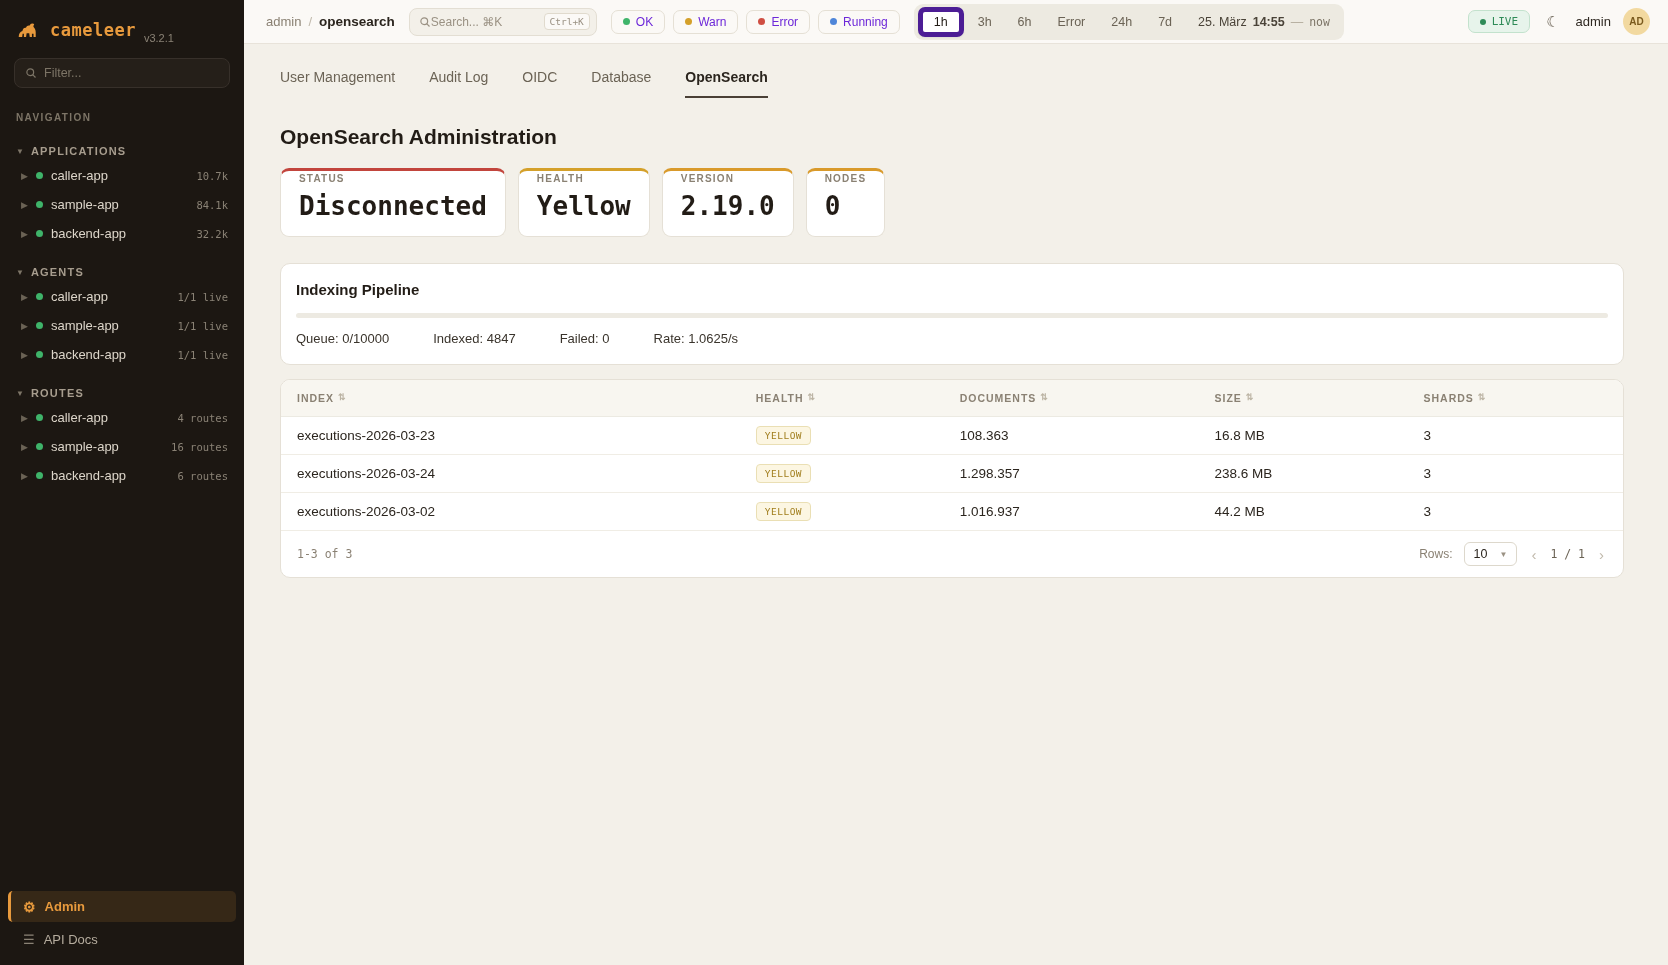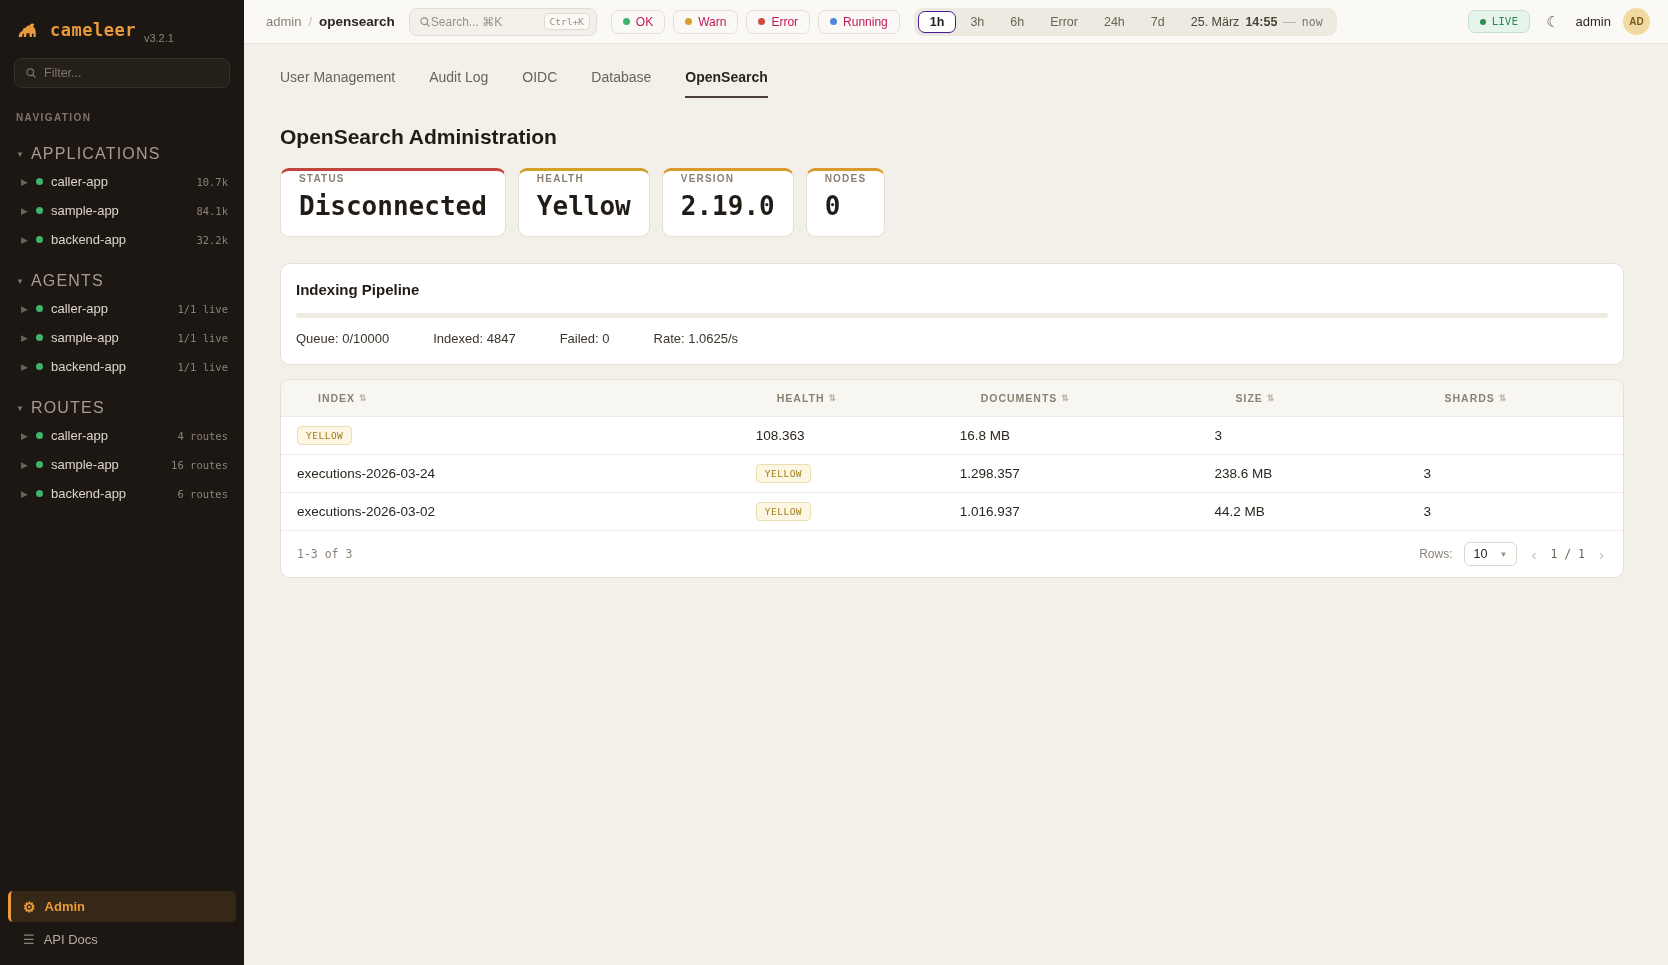--- a/index.html
+++ b/index.html
@@ -30,21 +30,21 @@
   }
   .filter-box input {
     background:transparent; border:none; outline:none; color:#d6cfc4;
     font-size:12.5px; width:100%; font-family:"Liberation Sans",sans-serif;
   }
   .filter-box input::placeholder { color:#7d7567; }
   .nav-label { font-size:10px; letter-spacing:1.4px; color:#7d7567; padding:16px 16px 4px; font-weight:bold; }
   .side-section { padding-top:14px; }
   .section-header { display:flex; align-items:center; gap:7px; padding:4px 16px; cursor:pointer; }
   .section-caret { font-size:8px; color:#7d7567; }
-  .section-label { font-size:16px; font-weight:normal; letter-spacing:1.2px; color:#a79d8e; }
+  .section-label { font-size:11px; font-weight:bold; letter-spacing:1.2px; color:#a79d8e; }
   .side-item { display:flex; align-items:center; gap:8px; padding:7px 16px 7px 21px; cursor:pointer; }
   .item-chevron { font-size:9px; color:#6b6355; }
   .item-dot { width:7px; height:7px; border-radius:50%; flex:0 0 7px; }
   .item-label { font-size:13px; color:#ddd6ca; flex:1; }
   .item-badge { font-family:"DejaVu Sans Mono",monospace; font-size:10.5px; color:#8a8275; }
   .sidebar-footer { margin-top:auto; padding:10px 8px 14px; }
   .admin-row {
     display:flex; align-items:center; gap:9px; padding:8px 12px;
     background:rgba(232,154,61,.13); border-left:3px solid #e89a3d;
     border-radius:5px; cursor:pointer; font-size:13px; font-weight:600;
@@ -74,32 +74,32 @@
   }
   .searchbox input::placeholder { color:#9a9183; }
   .kbd-badge {
     font-family:"DejaVu Sans Mono",monospace; font-size:9.5px; color:#9a9183;
     border:1px solid #e0dacd; border-radius:4px; padding:2px 5px; background:#fbf9f6;
   }
   .chips { display:flex; gap:8px; }
   .chip {
     display:flex; align-items:center; gap:6px; padding:4px 11px;
     border:1px solid #e5e0d5; background:#fbf9f6; border-radius:7px;
-    font-size:12px; color:#be185d; cursor:pointer;
+    font-size:12px; color:#6d28d9; cursor:pointer;
   }
   .chip-dot { width:7px; height:7px; border-radius:50%; }
   .segmented {
     display:flex; align-items:center; gap:2px;
     background:#edeae1; border-radius:9px; padding:3px 4px;
   }
   .seg-btn {
     padding:4px 12px; border-radius:7px; font-size:12.5px; color:#6b6355;
     border:none; background:transparent; cursor:pointer; font-family:"Liberation Sans",sans-serif;
   }
-  .seg-btn.active { background:#fff; border:1px solid #4c1d95; color:#221c16; font-weight:700; box-shadow:0 1px 2px rgba(0,0,0,.06); padding:3px 11px; }
+  .seg-btn.active { background:#fff; border:5px solid #4c1d95; color:#221c16; font-weight:400; box-shadow:0 1px 2px rgba(0,0,0,.06); padding:3px 11px; }
   .seg-date { display:flex; align-items:center; gap:6px; margin:0 10px 0 12px; font-size:12.5px; color:#4a4338; }
   .seg-date b { font-size:12.5px; }
   .seg-date .sep { color:#b0a898; }
   .seg-date .now { font-family:"DejaVu Sans Mono",monospace; font-size:11.5px; color:#7d7567; }
   .topbar-right { margin-left:auto; display:flex; align-items:center; gap:12px; }
   .live-badge {
     display:flex; align-items:center; gap:6px; padding:4px 11px;
     background:#e7f4eb; border:1px solid #c3e2cd; border-radius:7px;
     font-family:"DejaVu Sans Mono",monospace; font-size:11px; color:#2e8b57; cursor:pointer;
   }
@@ -136,21 +136,21 @@
   .progress-fill { height:100%; background:#e89a3d; border-radius:3px; }
   .pipeline-stats { display:flex; gap:44px; margin-top:13px; font-size:13px; color:#3a342c; }
 
   .indices-title { font-size:17px; font-weight:bold; color:#221c16; margin-top:32px; }
   .table-card {
     background:#fff; border:1px solid #e5e0d6; border-radius:10px;
     margin-top:14px; overflow:hidden;
   }
   .t-row { display:grid; grid-template-columns:4.5fr 2fr 2.5fr 2.05fr 1.8fr; align-items:center; padding:0 16px; }
   .t-head { height:37px; background:#f8f6f0; border-bottom:1px solid #eceae2; }
-  .th { display:flex; align-items:center; gap:4px; font-size:10.5px; font-weight:bold; letter-spacing:1px; color:#8a8173; cursor:pointer;margin-left:21px; }
+  .th { display:flex; gap:4px; font-size:10.5px; font-weight:bold; letter-spacing:1px; color:#8a8173; cursor:pointer; }
   .sort-icon { font-size:9px; color:#bcb4a4; }
   .t-body-row { height:38px; border-bottom:1px solid #f0ede5; font-size:13.5px; color:#2b251e; }
   .t-body-row:last-of-type { border-bottom:1px solid #eceae2; }
   .health-badge {
     display:inline-block; font-family:"DejaVu Sans Mono",monospace; font-size:9.5px; letter-spacing:.5px;
     color:#a07d1c; background:#fcf6e2; border:1px solid #eadfb4; border-radius:4px; padding:3px 8px;
   }
   .t-foot { display:flex; align-items:center; padding:11px 16px; }
   .range-text { font-family:"DejaVu Sans Mono",monospace; font-size:11.5px; color:#8a8173; }
   .foot-right { margin-left:auto; display:flex; align-items:center; gap:11px; }
@@ -408,20 +408,21 @@
           <span>SIZE</span>
           <span class="sort-icon">⇅</span>
         </div>
         <div class="th">
           <span>SHARDS</span>
           <span class="sort-icon">⇅</span>
         </div>
       </div>
 
       <div class="t-row t-body-row">
+        <div>executions-2026-03-23</div>
         <div><span class="health-badge">YELLOW</span></div>
         <div>108.363</div>
         <div>16.8 MB</div>
         <div>3</div>
       </div>
       <div class="t-row t-body-row">
         <div>executions-2026-03-24</div>
         <div><span class="health-badge">YELLOW</span></div>
         <div>1.298.357</div>
         <div>238.6 MB</div>

